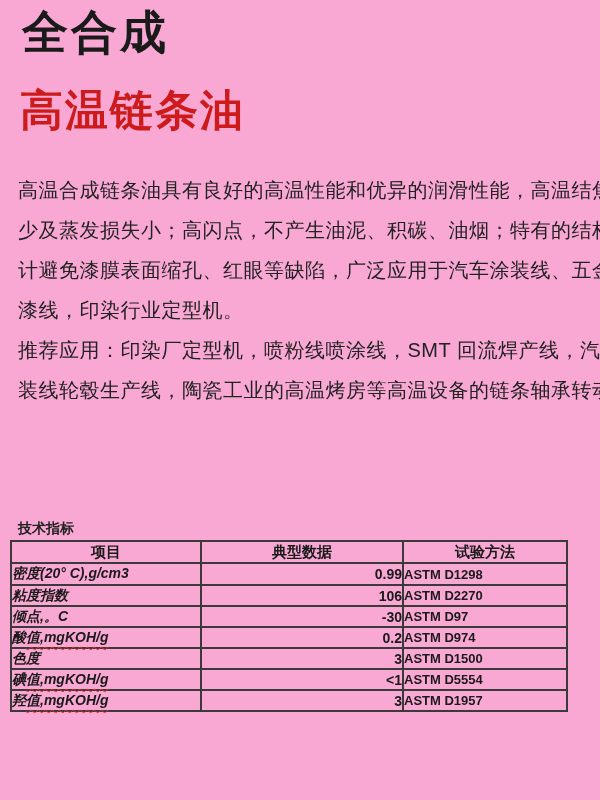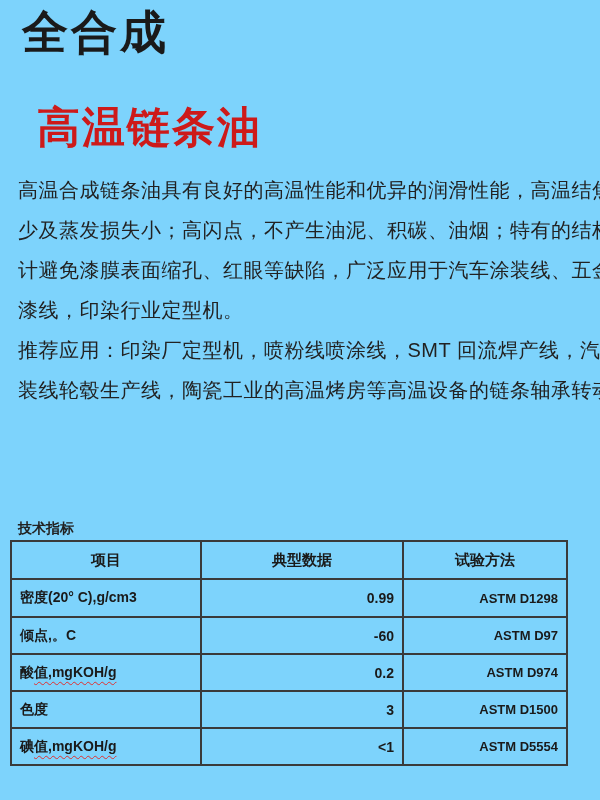--- a/index.html
+++ b/index.html
@@ -1,50 +1,50 @@
 <!DOCTYPE html>
 <html><head>
 <meta charset="utf-8">
 <style>
   html,body { margin:0; padding:0; background:#ffffff; }
   .page {
-    position:relative; width:600px; height:800px; background:#7dd3fc;
+    position:relative; width:600px; height:800px; background:#f9a8d4;
     font-family:"Liberation Sans","DejaVu Sans",sans-serif;
     color:#1e1e1e; overflow:hidden;
   }
   .title-black {
     position:absolute; left:22px; top:2px; margin:0;
     font-size:46px; font-weight:900; color:#1a1a1a; letter-spacing:3px;
   }
   .title-red {
-    position:absolute; left:20px; top:82px; margin:17px;
+    position:absolute; left:20px; top:82px; margin:0;
     font-size:43px; font-weight:900; color:#cd1a1a; letter-spacing:2px;
   }
   .body-block { position:absolute; left:18px; top:170px; width:568px; }
   .bline { height:40px; line-height:40px; font-size:20px; color:#222222;
            white-space:nowrap; letter-spacing:0.5px; }
   .table-caption {
     position:absolute; left:18px; top:518px; font-size:14px; color:#222222;
     height:20px; line-height:20px; font-weight:bold;
   }
   table.specs {
     position:absolute; left:10px; top:540px; width:556px;
     border-collapse:collapse; table-layout:fixed;
   }
   table.specs col.c1 { width:190px; }
   table.specs col.c2 { width:202px; }
   table.specs col.c3 { width:164px; }
   table.specs th, table.specs td {
-    border:2px solid #3a3a3a; padding:8px; margin:0;
+    border:2px solid #3a3a3a; padding:0; margin:0;
     font-weight:bold; color:#1a1a1a; vertical-align:middle;
   }
   table.specs th { height:20px; font-size:15px; text-align:center; }
-  td.item { text-align:left; padding-left:6px; font-size:14px; height:19px; }
+  td.item { text-align:left; padding-left:6px; font-size:14px; height:19px;font-style:italic; }
   td.val  { text-align:right; font-size:14px; height:19px; }
-  td.mth  { text-align:right; font-size:13px; font-family:"Liberation Sans",sans-serif; height:19px;border-radius:9px; }
+  td.mth  { text-align:left; font-size:13px; font-family:"Liberation Sans",sans-serif; height:19px;border-radius:9px; }
   tr.r-first td { height:20px; }
   .cell-line { height:20px; line-height:20px; }
   .squiggle {
     text-decoration:underline; text-decoration-style:wavy;
     text-decoration-color:#e03030; text-decoration-thickness:1px;
     text-underline-offset:4px;
   }
 </style>
 </head>
 <body>
@@ -76,35 +76,45 @@
       <th>项目</th>
       <th>典型数据</th>
       <th>试验方法</th>
     </tr>
     <tr class="r-first">
       <td class="item">密度(20° C),g/cm3</td>
       <td class="val">0.99</td>
       <td class="mth">ASTM D1298</td>
     </tr>
     <tr>
+      <td class="item">粘度指数</td>
+      <td class="val">106</td>
+      <td class="mth">ASTM D2270</td>
+    </tr>
+    <tr>
       <td class="item">倾点,。C</td>
-      <td class="val">-60</td>
+      <td class="val">-30</td>
       <td class="mth">ASTM D97</td>
     </tr>
     <tr>
       <td class="item"><span>酸</span><span class="squiggle">值,mgKOH/g</span></td>
       <td class="val">0.2</td>
       <td class="mth">ASTM D974</td>
     </tr>
     <tr>
       <td class="item">色度</td>
       <td class="val">3</td>
       <td class="mth">ASTM D1500</td>
     </tr>
     <tr>
       <td class="item"><span>碘</span><span class="squiggle">值,mgKOH/g</span></td>
       <td class="val">&lt;1</td>
       <td class="mth">ASTM D5554</td>
     </tr>
+    <tr>
+      <td class="item"><span>羟</span><span class="squiggle">值,mgKOH/g</span></td>
+      <td class="val">3</td>
+      <td class="mth">ASTM D1957</td>
+    </tr>
   </tbody>
     </table>
 
 </div>
 
 </body></html>

